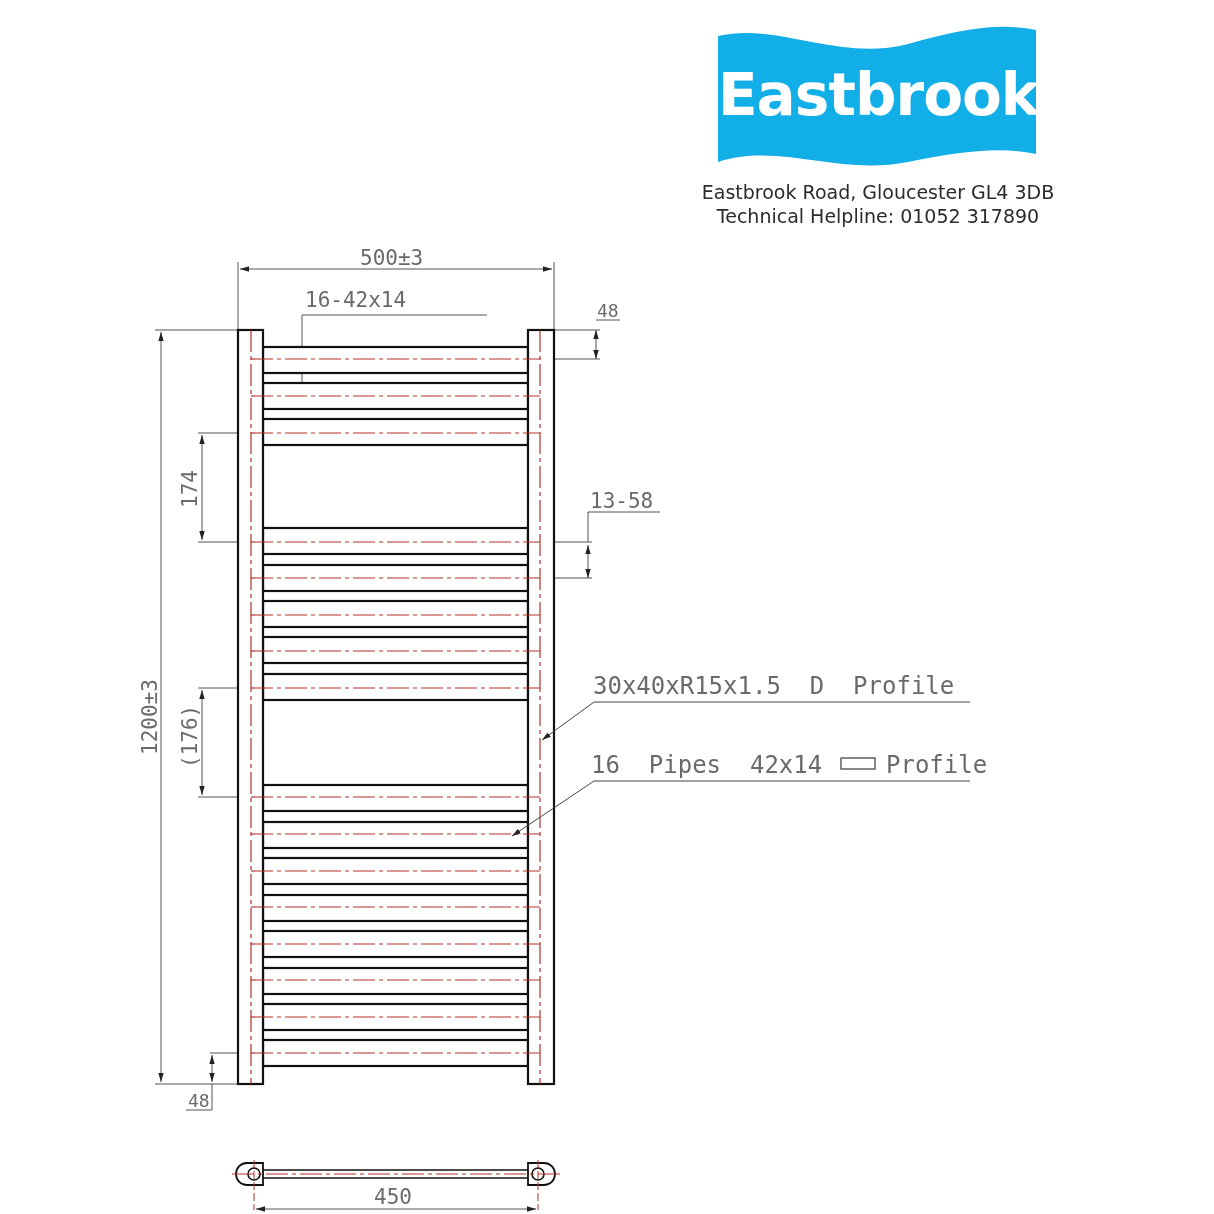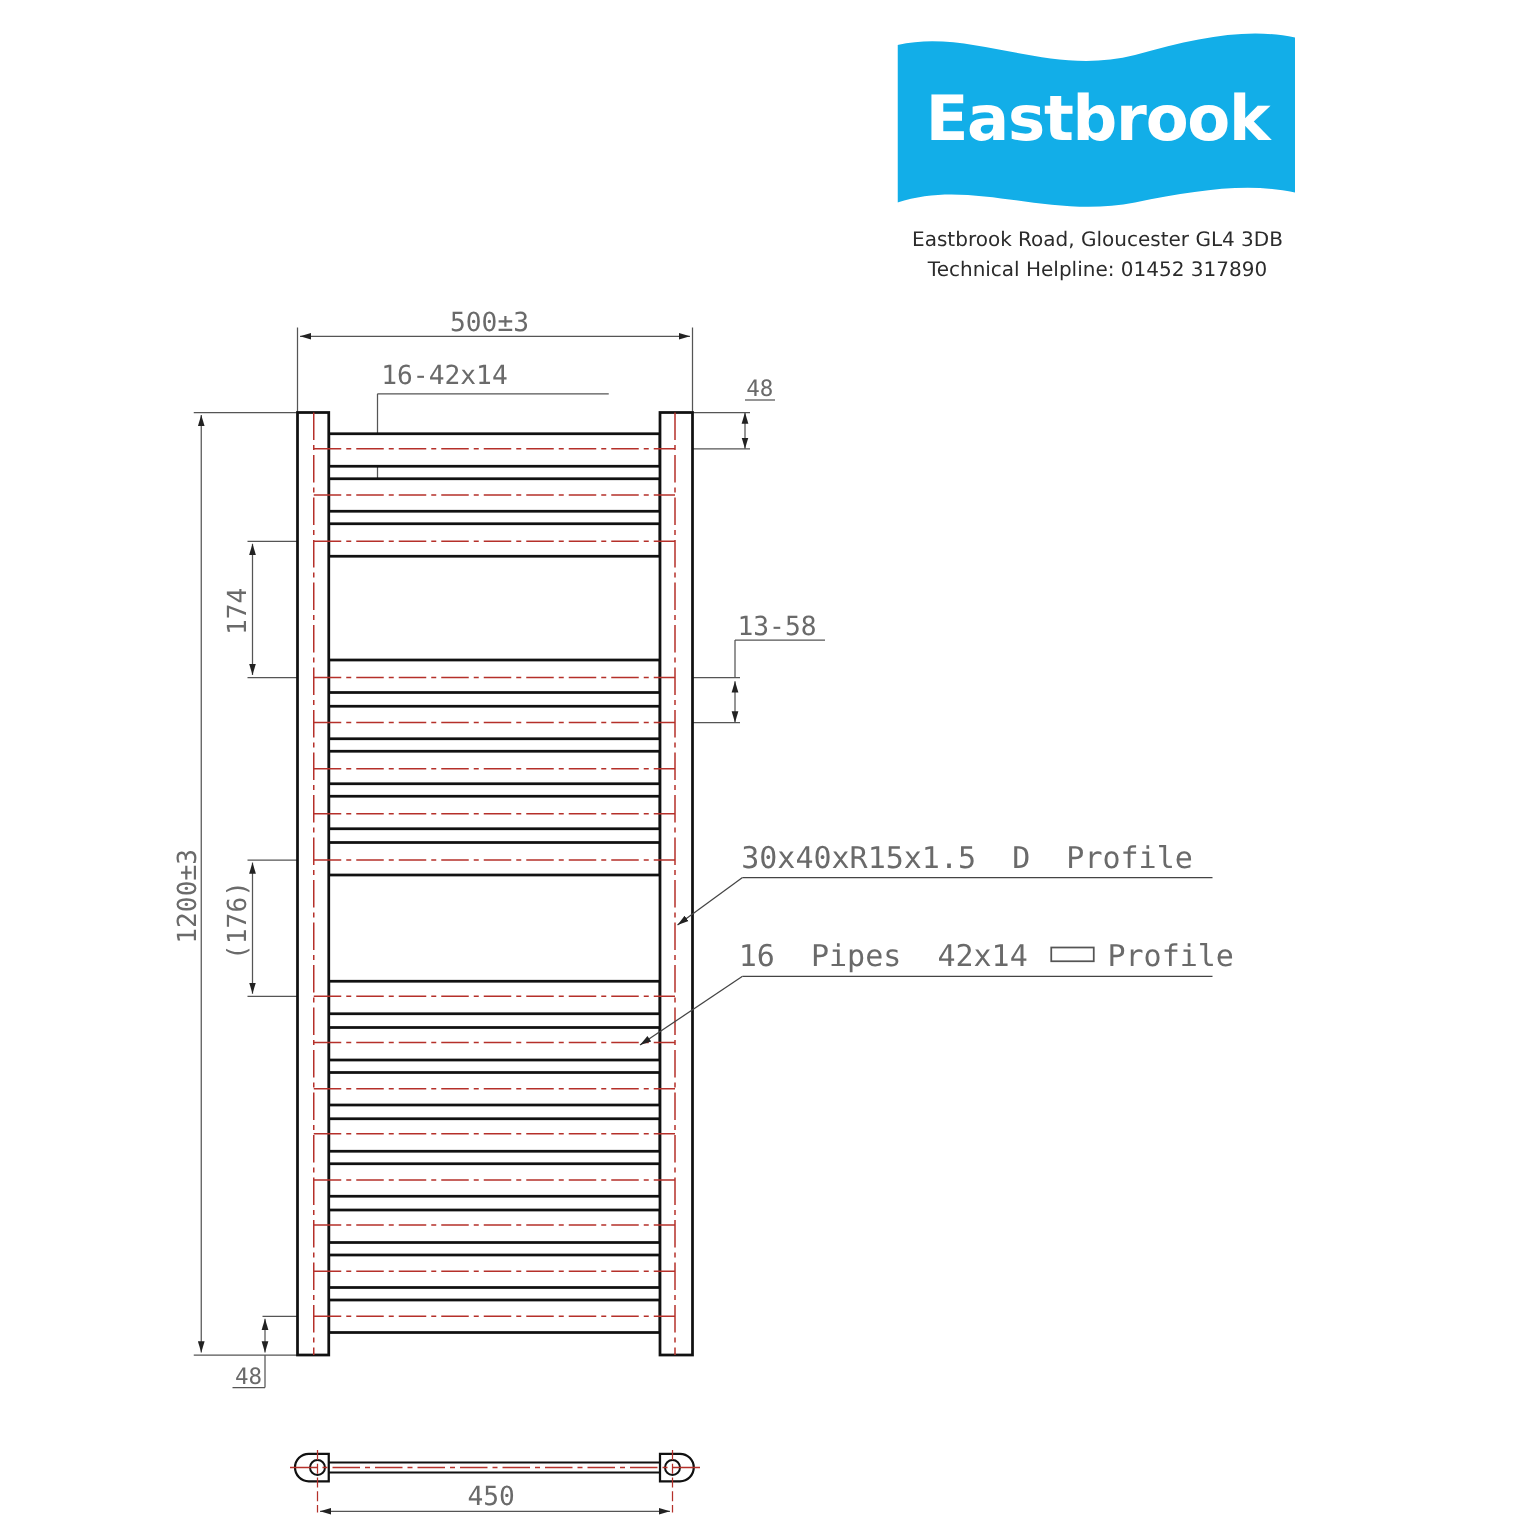--- a/index.html
+++ b/index.html
@@ -1,21 +1,21 @@
 <!DOCTYPE html>
 <html><head>
 <meta charset="utf-8">
 <style>
   html, body { margin: 0; padding: 0; background: #ffffff; }
   body { width: 1214px; height: 1214px; position: relative; overflow: hidden; font-family: "Liberation Sans", sans-serif; }
   #drawing { position: absolute; left: 0; top: 0; width: 1214px; height: 1214px; }
   .logo-wrap { position: absolute; left: 718px; top: 22px; width: 320px; height: 150px; }
   .logo-wrap svg { position: absolute; left: 0; top: 0; }
-  .logo-text { position: absolute; left: 0; top: 38px; width: 320px; text-align: center; color: #ffffff; font-family: "DejaVu Sans", sans-serif; font-weight: bold; font-size: 50px; letter-spacing: -1px; line-height: 70px; }
-  .address { position: absolute; left: 700px; top: 180px; width: 356px; text-align: center; color: #2b2b2b; font-family: "DejaVu Sans", sans-serif; font-size: 16px; line-height: 24px; }
+  .logo-text { position: absolute; left: 0; top: 38px; width: 320px; text-align: center; color: #ffffff; font-family: "DejaVu Sans", sans-serif; font-weight: bold; font-size: 58px; letter-spacing: -1px; line-height: 70px; }
+  .address { position: absolute; left: 700px; top: 180px; width: 356px; text-align: center; color: #2b2b2b; font-family: "DejaVu Sans", sans-serif; font-size: 19px; line-height: 24px; }
   .address div { white-space: nowrap; }
   .cad-text { font-family: "DejaVu Sans Mono", monospace; fill: #6a6a6a; }
 </style>
 </head>
 <body>
 
 <svg id="drawing" viewBox="0 0 1214 1214" xmlns="http://www.w3.org/2000/svg">
   <defs>
     <marker id="arr" viewBox="0 0 10 10" refX="10" refY="5" markerWidth="9" markerHeight="9" orient="auto-start-reverse">
       <path d="M0,2 L10,5 L0,8 z" fill="#222"></path>
@@ -155,14 +155,14 @@
 
 <div class="logo-wrap">
   <svg width="320" height="150" viewBox="0 0 320 150">
     <path d="M0,14 C60,0 120,40 190,22 C240,8 280,0 318,8 L318,132 C280,124 240,130 190,140 C120,154 60,120 0,140 Z" fill="#12aee8"></path>
   </svg>
   <div class="logo-text">Eastbrook</div>
 </div>
 
 <div class="address">
   <div>Eastbrook Road, Gloucester GL4 3DB</div>
-  <div>Technical Helpline: 01452 317890</div>
+  <div>Technical Helpline: 01052 317890</div>
 </div>
 
 </body></html>

